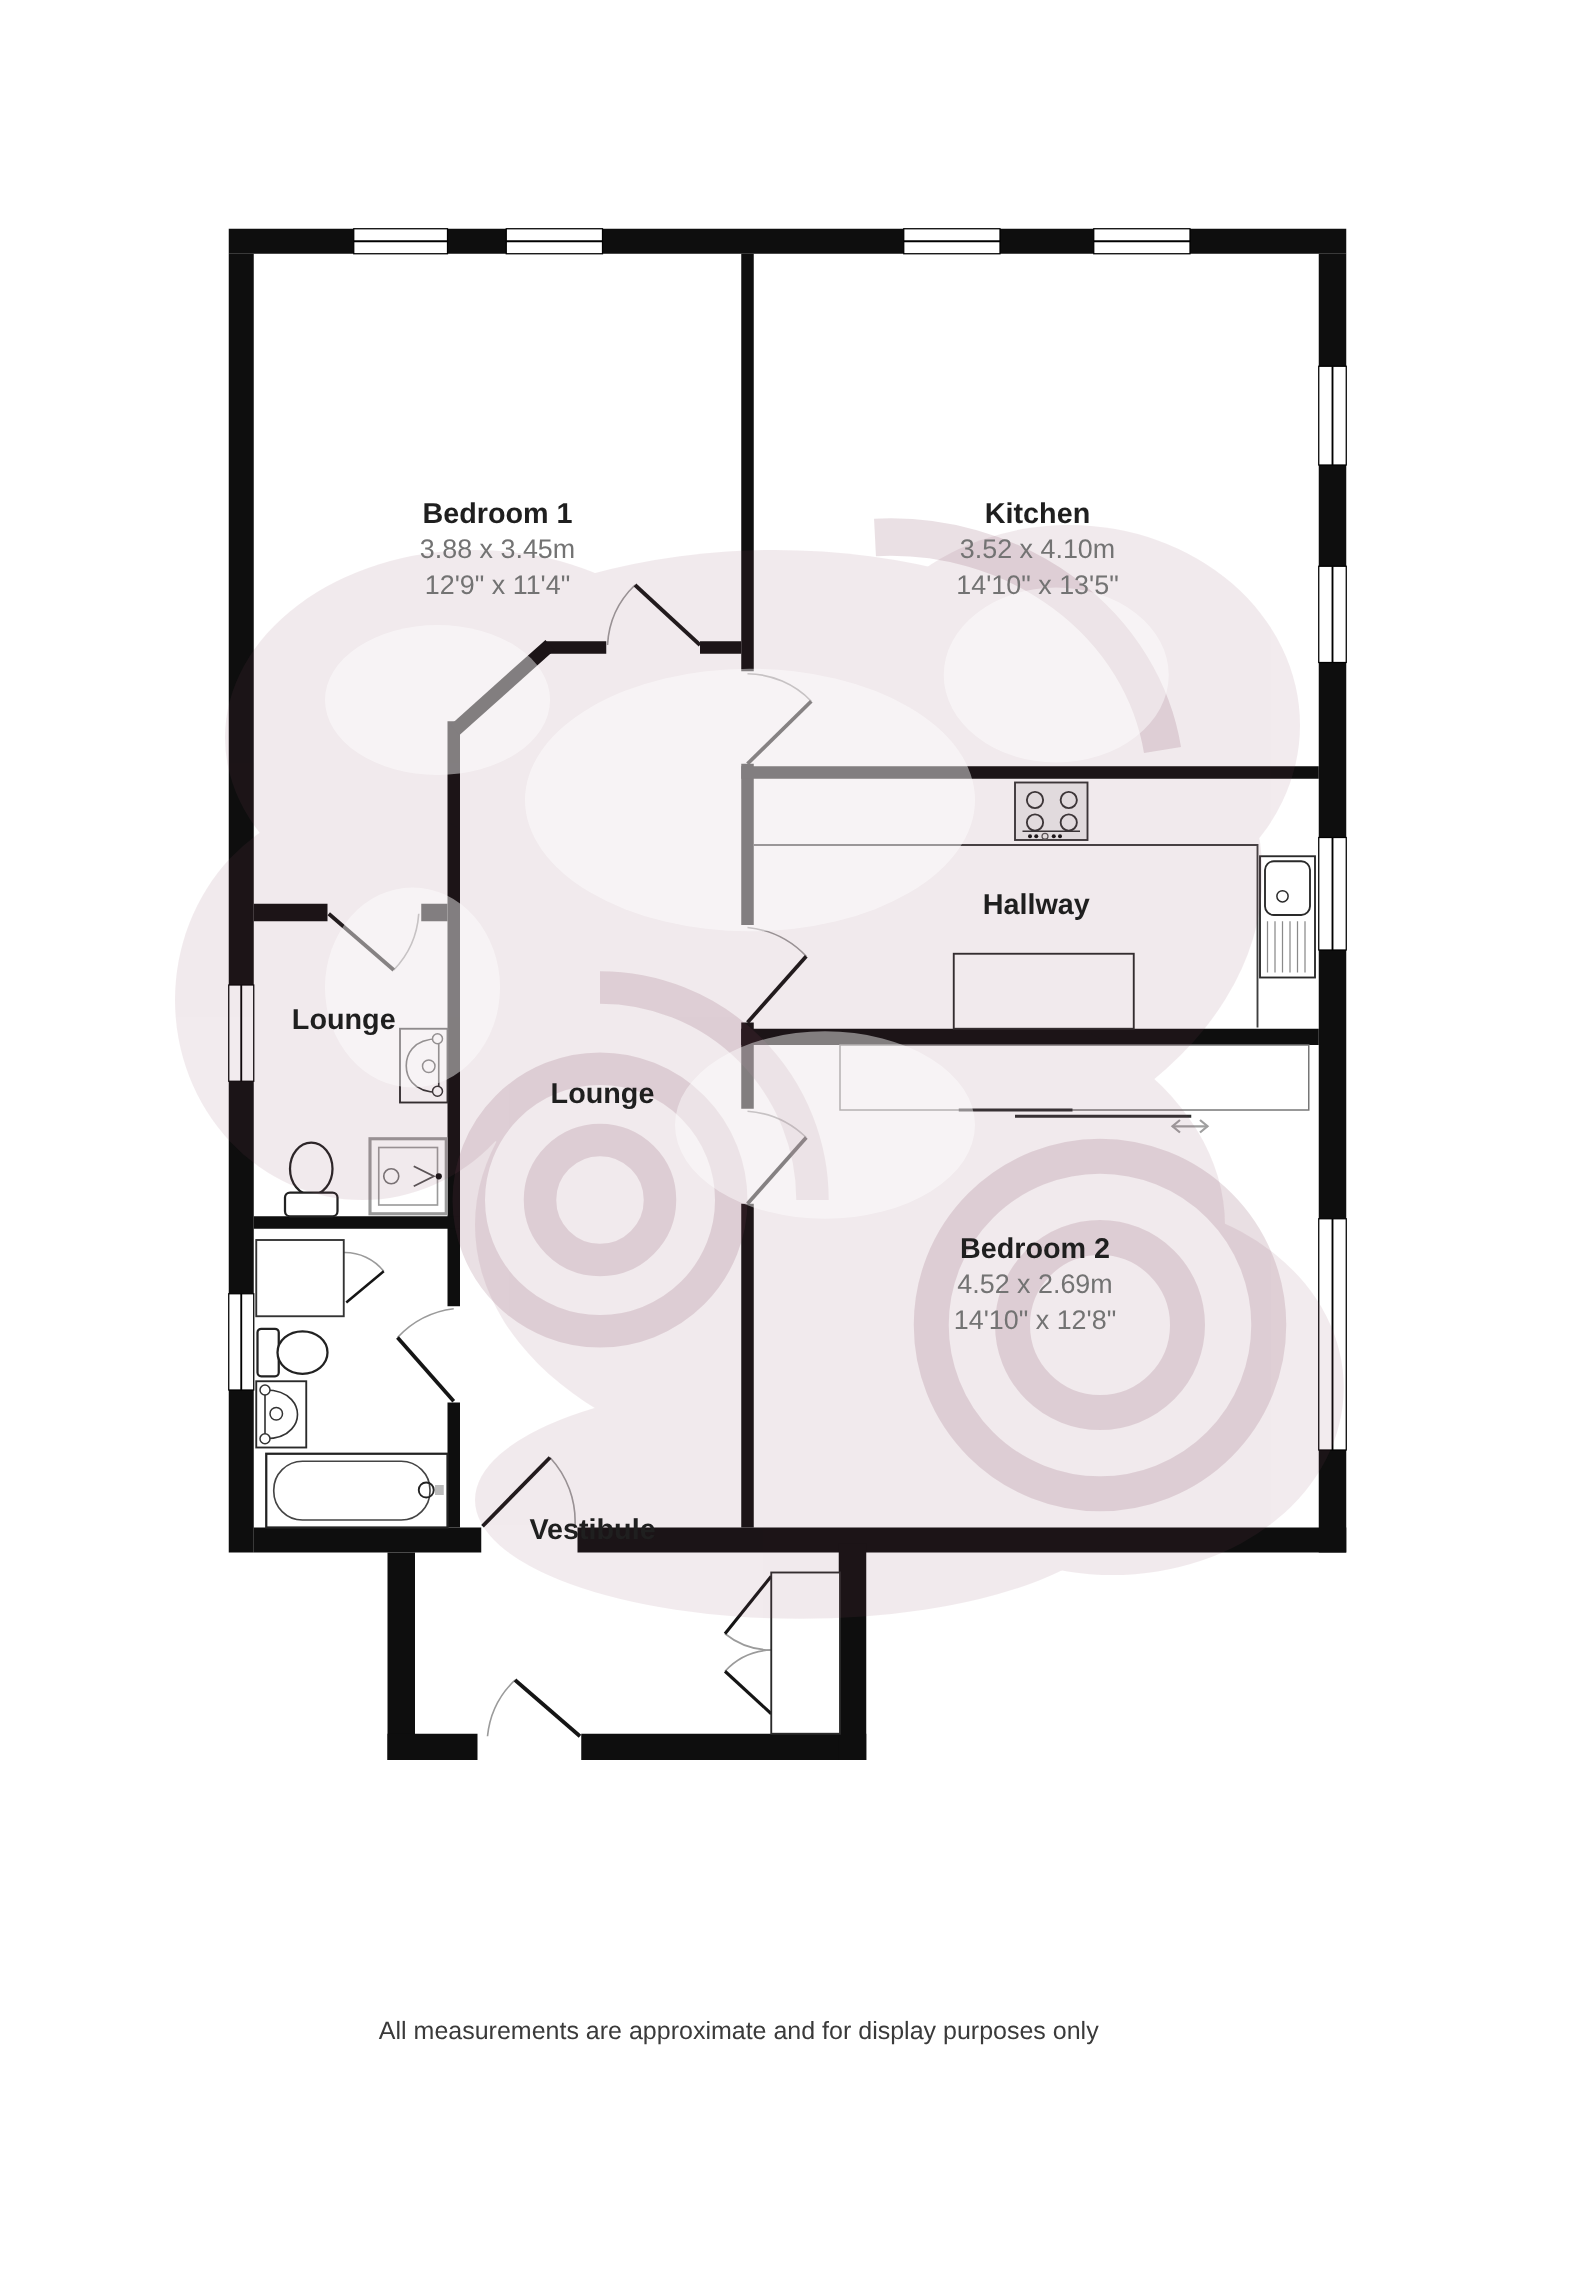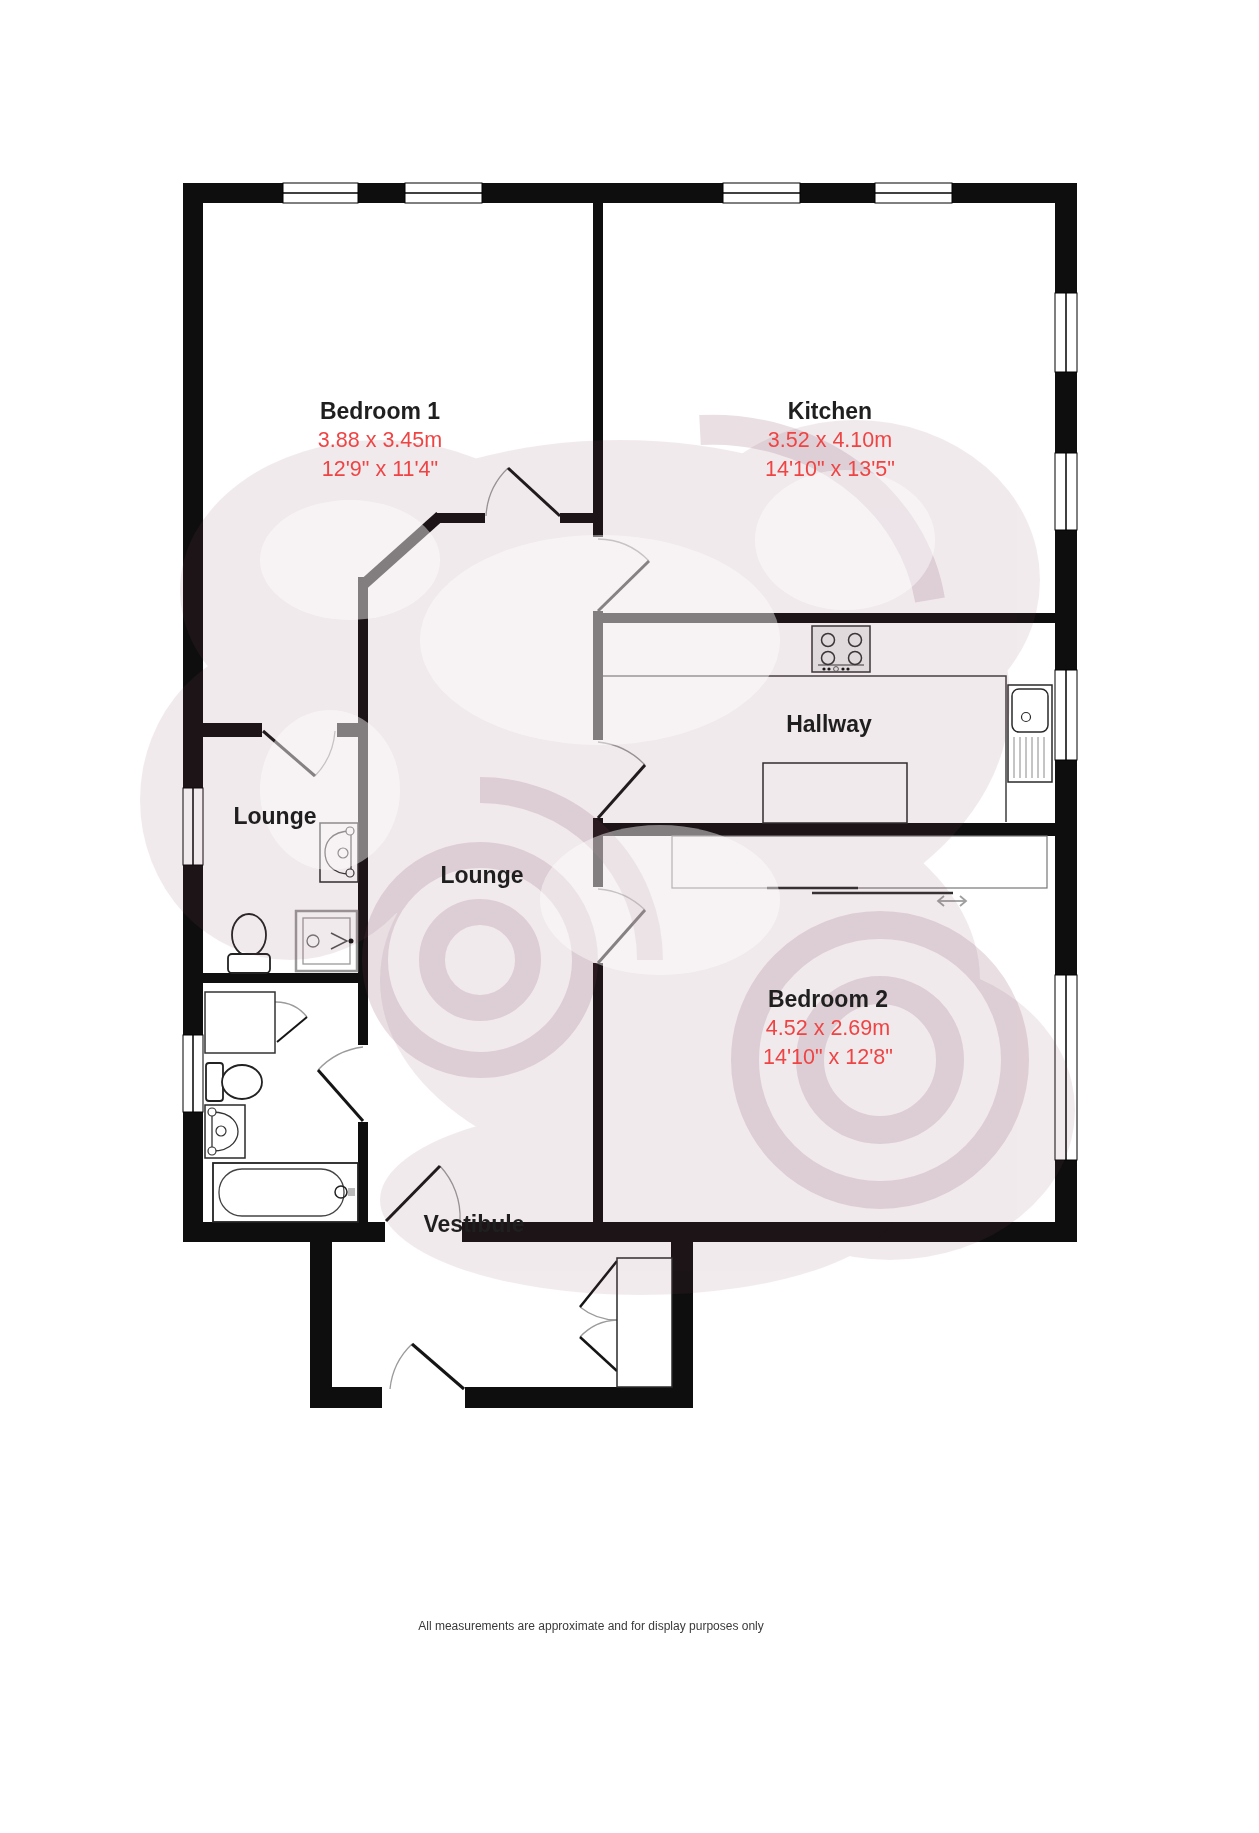--- a/index.html
+++ b/index.html
@@ -3,22 +3,22 @@
 <meta charset="utf-8">
 <style>
   html,body{margin:0;padding:0;background:#ffffff;}
   #page{position:relative;width:1259px;height:1833px;background:#ffffff;overflow:hidden;
         font-family:"Liberation Sans", sans-serif;}
   #plan-svg{position:absolute;left:0;top:0;z-index:1;}
   #watermark-svg{position:absolute;left:0;top:0;z-index:2;pointer-events:none;}
   .room-label{position:absolute;transform:translate(-50%,-50%);text-align:center;
               white-space:nowrap;z-index:3;}
   .room-name{font-size:23px;font-weight:bold;color:#1f1f1f;line-height:29px;}
-  .room-dim{font-size:21.5px;color:#ef4444;line-height:29px;}
-  .footer-note{position:absolute;transform:translate(-50%,-50%);font-size:12px;
+  .room-dim{font-size:21.5px;color:#737373;line-height:29px;}
+  .footer-note{position:absolute;transform:translate(-50%,-50%);font-size:20px;
                color:#3a3a3a;white-space:nowrap;z-index:3;}
 </style>
 </head>
 <body>
 
 <div id="page">
 
   <svg id="plan-svg" width="1259" height="1833" viewBox="0 0 1259 1833">
 
     <g fill="#0e0e0e" stroke="none">
@@ -207,21 +207,21 @@
     </g>
     <g opacity="0.45" fill="#ffffff" stroke="none">
       <ellipse cx="600" cy="640" rx="180" ry="105"></ellipse>
       <ellipse cx="350" cy="560" rx="90" ry="60"></ellipse>
       <ellipse cx="845" cy="540" rx="90" ry="70"></ellipse>
       <ellipse cx="660" cy="900" rx="120" ry="75"></ellipse>
       <ellipse cx="330" cy="790" rx="70" ry="80"></ellipse>
     </g>
   </svg>
 
-  <div class="room-label" style="left:380px;top:440px">
+  <div class="room-label" style="left:398px;top:440px">
     <div class="room-name">Bedroom 1</div>
     <div class="room-dim">3.88 x 3.45m</div>
     <div class="room-dim">12'9" x 11'4"</div>
   </div>
 
   <div class="room-label" style="left:830px;top:440px">
     <div class="room-name">Kitchen</div>
     <div class="room-dim">3.52 x 4.10m</div>
     <div class="room-dim">14'10" x 13'5"</div>
   </div>

